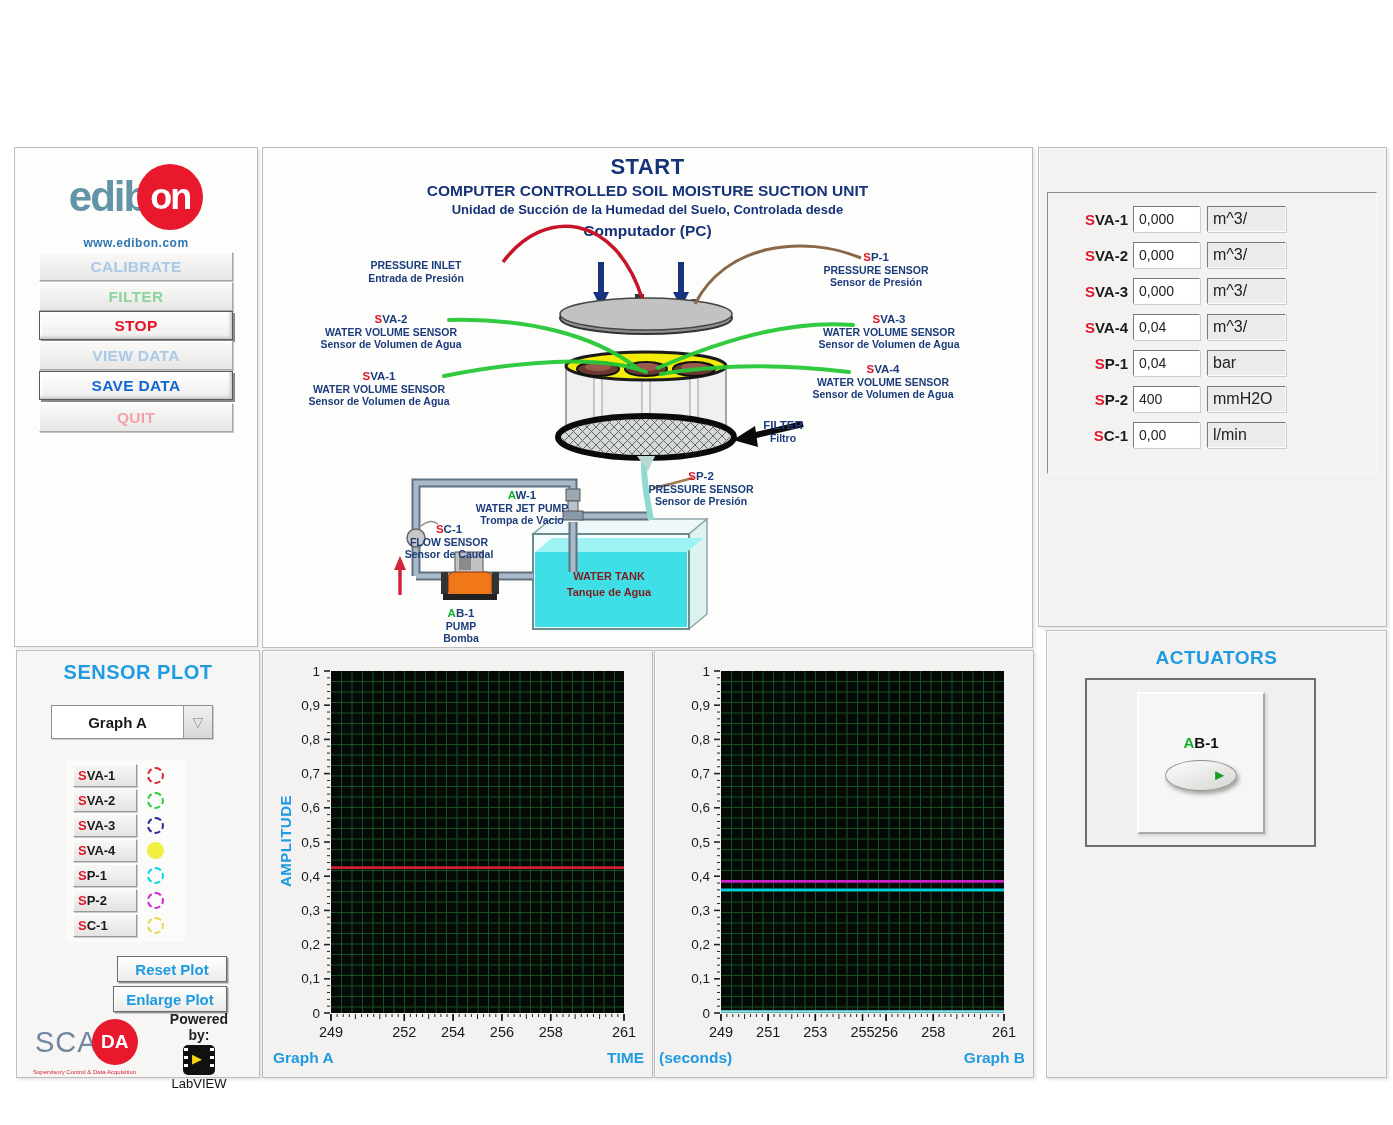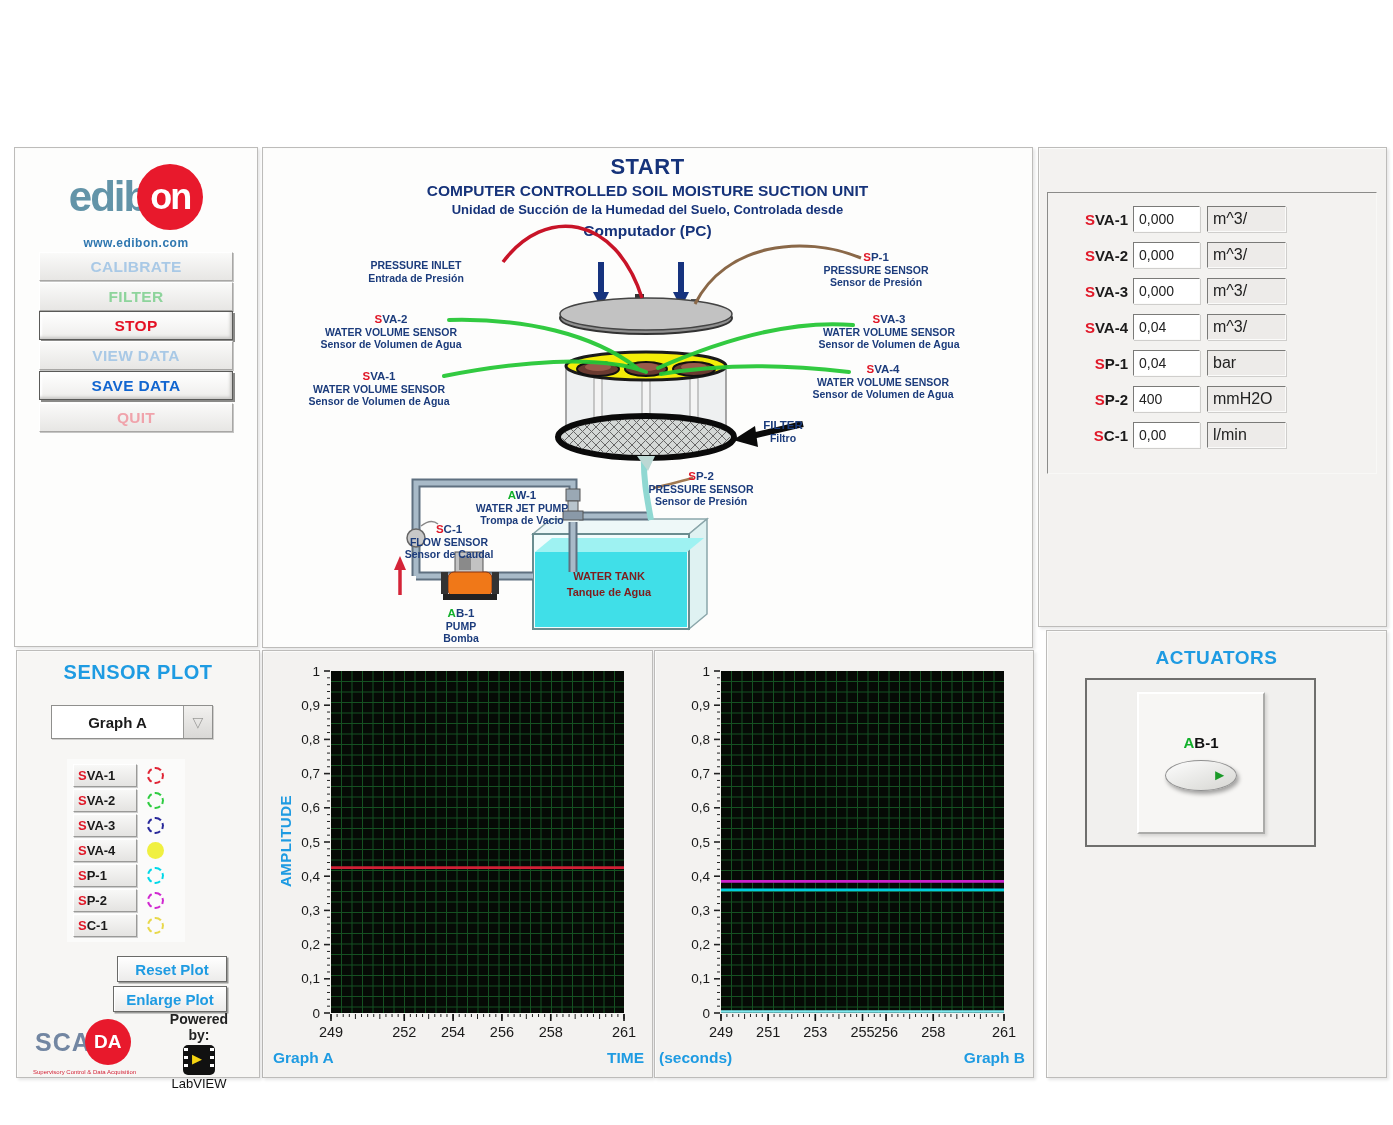--- a/index.html
+++ b/index.html
@@ -96,21 +96,21 @@
     font-size:13px;font-weight:bold;color:#1a1a1a;cursor:pointer;
     background:linear-gradient(#f8f8f7,#e4e3e1);border:1px solid #9a9a98;
     border-top-color:#fff;border-left-color:#fff;box-shadow:1px 1px 0 rgba(0,0,0,.18);}
   .swatch{width:13px;height:13px;border-radius:50%;border:2px dashed #888;margin-left:10px;}
   .plotbtn{position:absolute;width:108px;height:24px;display:flex;align-items:center;justify-content:center;
     font-size:15px;font-weight:bold;color:#1e9be2;cursor:pointer;
     background:linear-gradient(#ffffff,#ecebea);border:1px solid #6a6a68;
     box-shadow:inset 1px 1px 0 #fff,1.5px 1.5px 0 #9a9a98;}
   #btn-reset{left:100px;top:305px;} #btn-enlarge{left:96px;top:335px;width:112px;}
   #scada{position:absolute;left:18px;top:368px;display:flex;align-items:center;}
-  #scada .sca{font-size:25px;font-weight:bold;color:#7286a2;letter-spacing:1px;}
+  #scada .sca{font-size:29px;font-weight:normal;color:#7286a2;letter-spacing:1px;}
   #scada .da{width:46px;height:46px;border-radius:50%;background:#e8192c;color:#fff;display:flex;
     align-items:center;justify-content:center;font-size:19px;font-weight:bold;margin-left:-6px;}
   #scada-tag{position:absolute;left:16px;top:418px;font-size:6px;color:#d42438;white-space:nowrap;}
   #labview{position:absolute;left:142px;top:360px;width:80px;text-align:center;}
   #labview .pby{font-size:14px;font-weight:bold;color:#222;}
   .lv-icon{width:32px;height:30px;background:#111;border-radius:5px;margin:2px auto 1px auto;position:relative;}
   .lv-icon .tri{position:absolute;left:9px;top:6px;font-size:13px;color:#f5d411;}
   .lv-icon .holes-l,.lv-icon .holes-r{position:absolute;top:3px;width:4px;height:24px;
     background:repeating-linear-gradient(#fff 0 3px, #111 3px 8px);}
   .lv-icon .holes-l{left:1px;} .lv-icon .holes-r{right:1px;}

